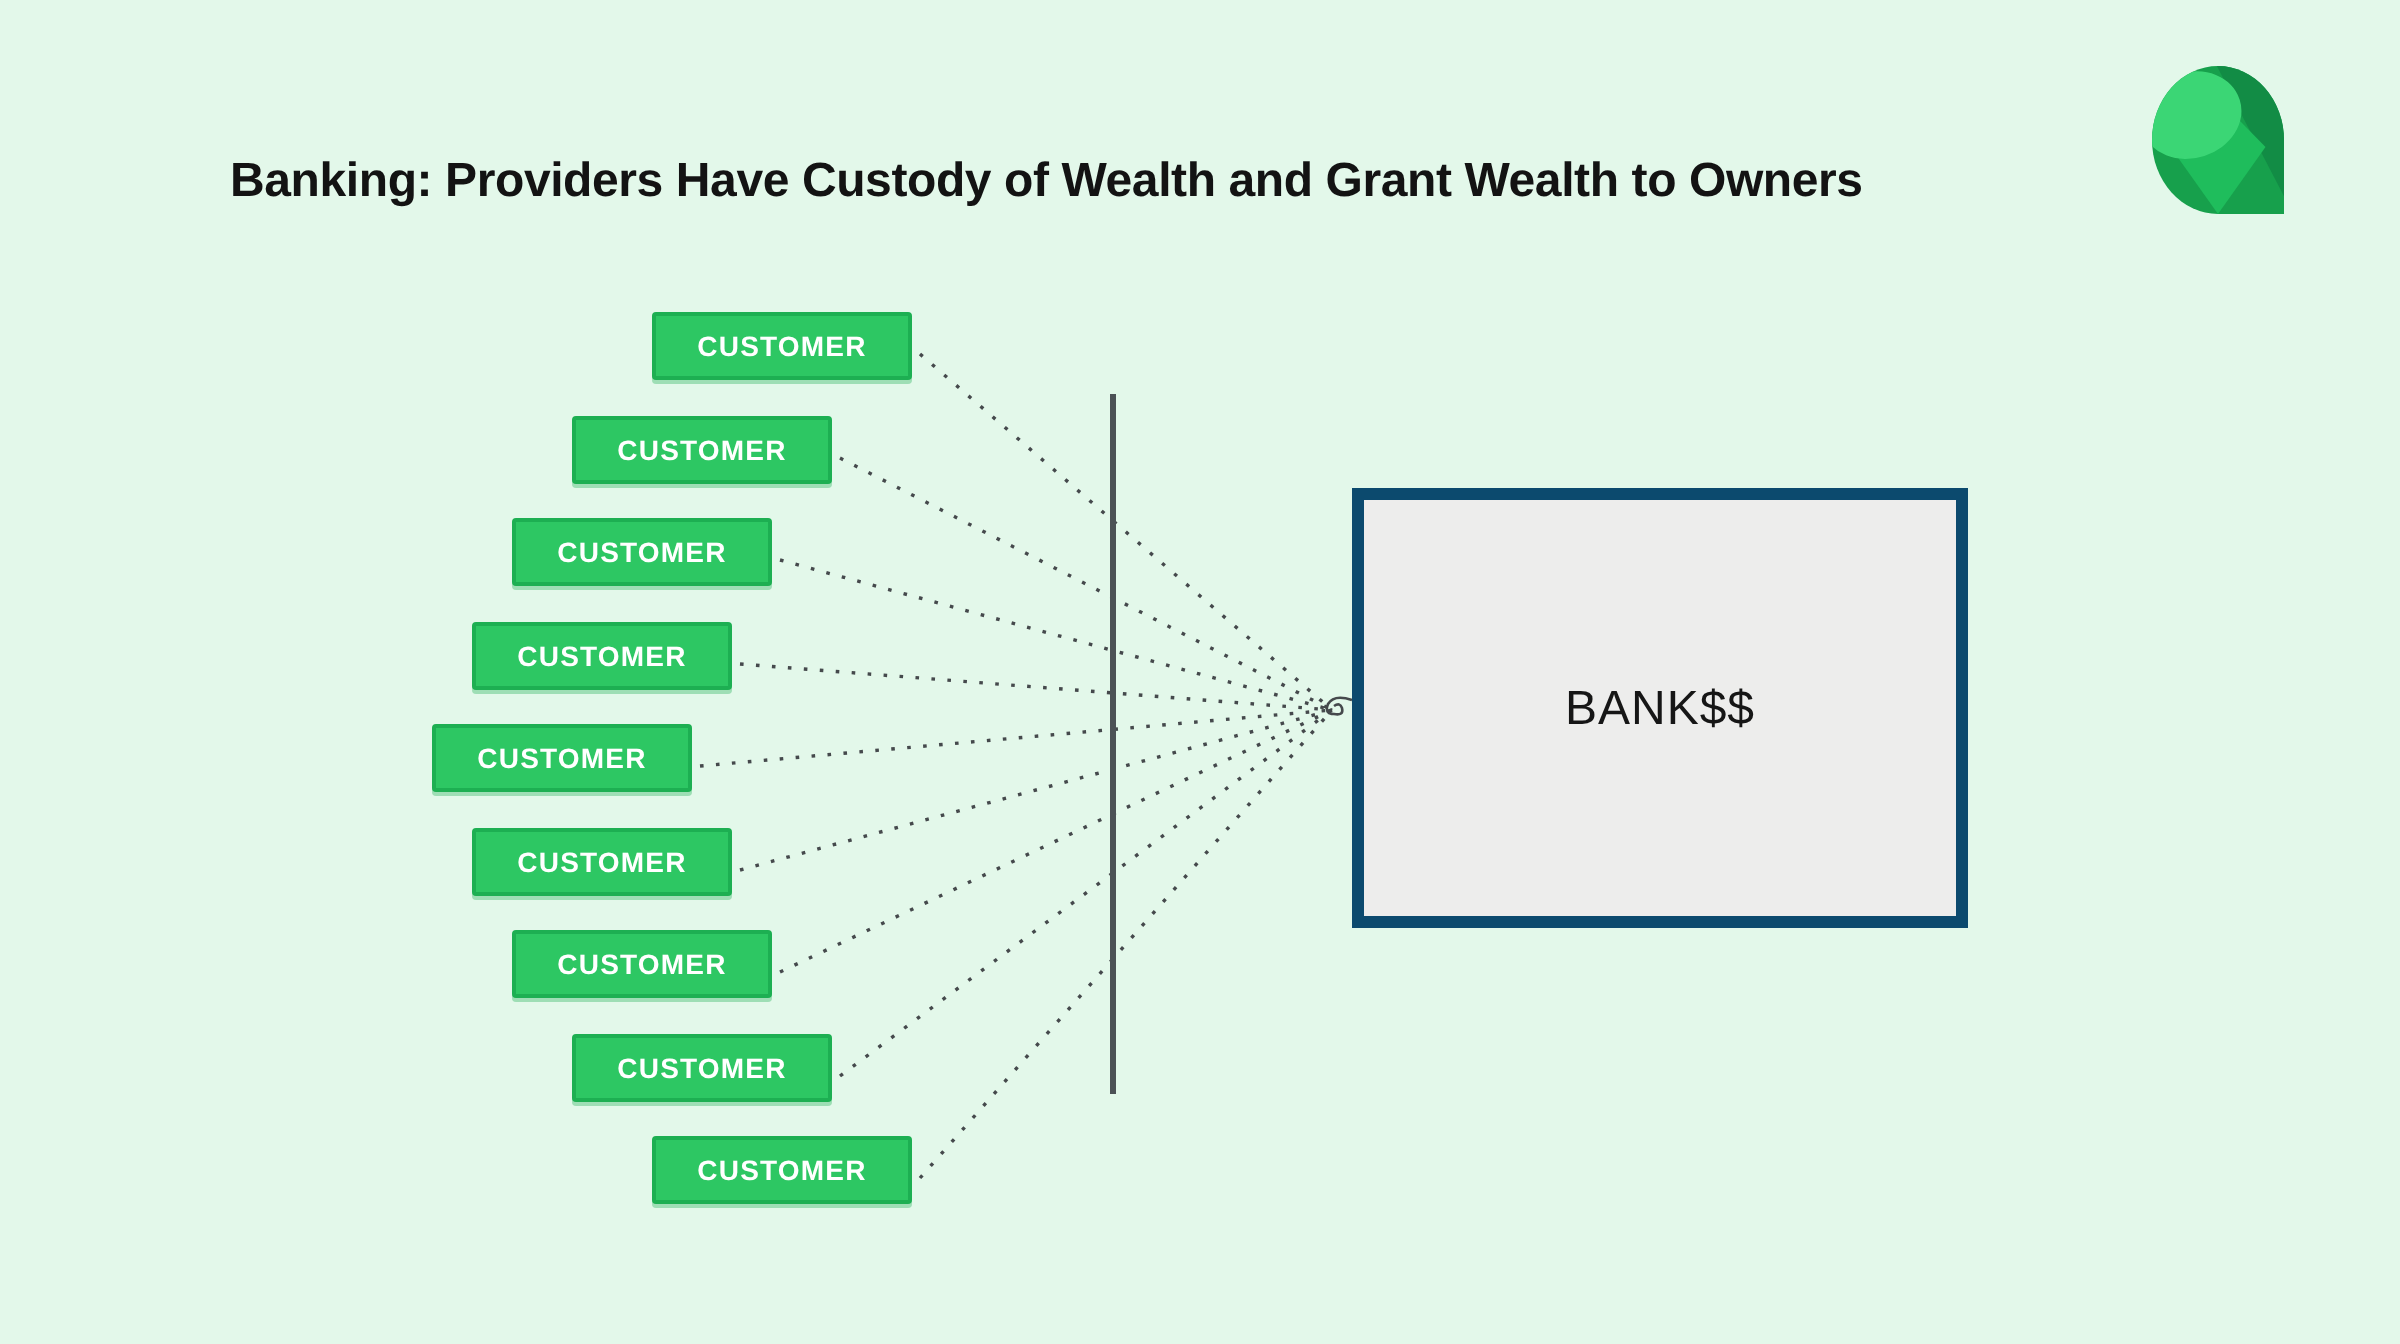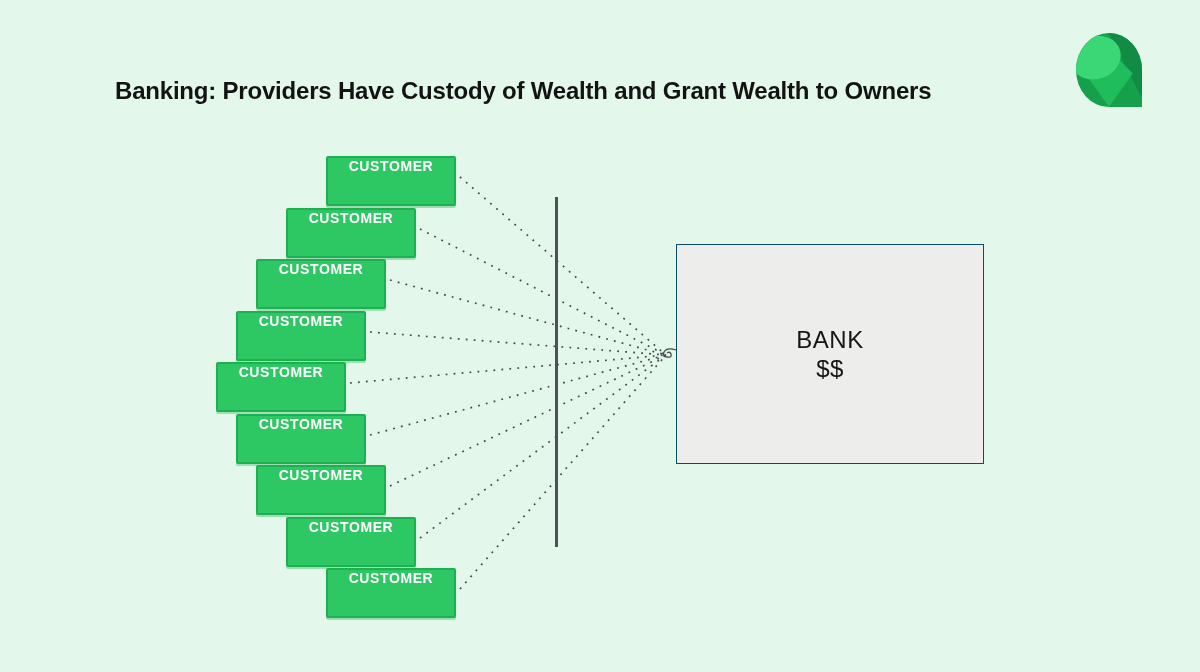--- a/index.html
+++ b/index.html
@@ -56,25 +56,26 @@
     width: 78%; height: 58%;
     background: #3bd675;
     border-radius: 50%;
     transform: rotate(-18deg);
   }
 
   
   .customer-box {
     position: absolute;
     width: 130px;
-    height: 50px;
+    height: 34px;
     background: #2dc763;
     border: 2px solid #1daf52;
     border-radius: 2px;
     display: flex;
+    align-items: center;
     justify-content: center;
     box-shadow: 0 2px 0 rgba(29, 175, 82, 0.35);
   }
   .customer-box span {
     color: #ffffff;
     font-size: 14px;
     font-weight: 600;
     letter-spacing: 0.6px;
   }
 
@@ -110,23 +111,22 @@
   }
 
   
   .bank-box {
     position: absolute;
     left: 676px;
     top: 244px;
     width: 308px;
     height: 220px;
     background: #ededec;
-    border: 1px solid #0c4a6e;
+    border: 6px solid #0c4a6e;
     display: flex;
-    flex-direction: column;
     align-items: center;
     justify-content: center;
   }
   .bank-box .bank-name,
   .bank-box .bank-money {
     font-size: 24px;
     font-weight: 500;
     letter-spacing: 0.5px;
     line-height: 29px;
     color: #161616;

